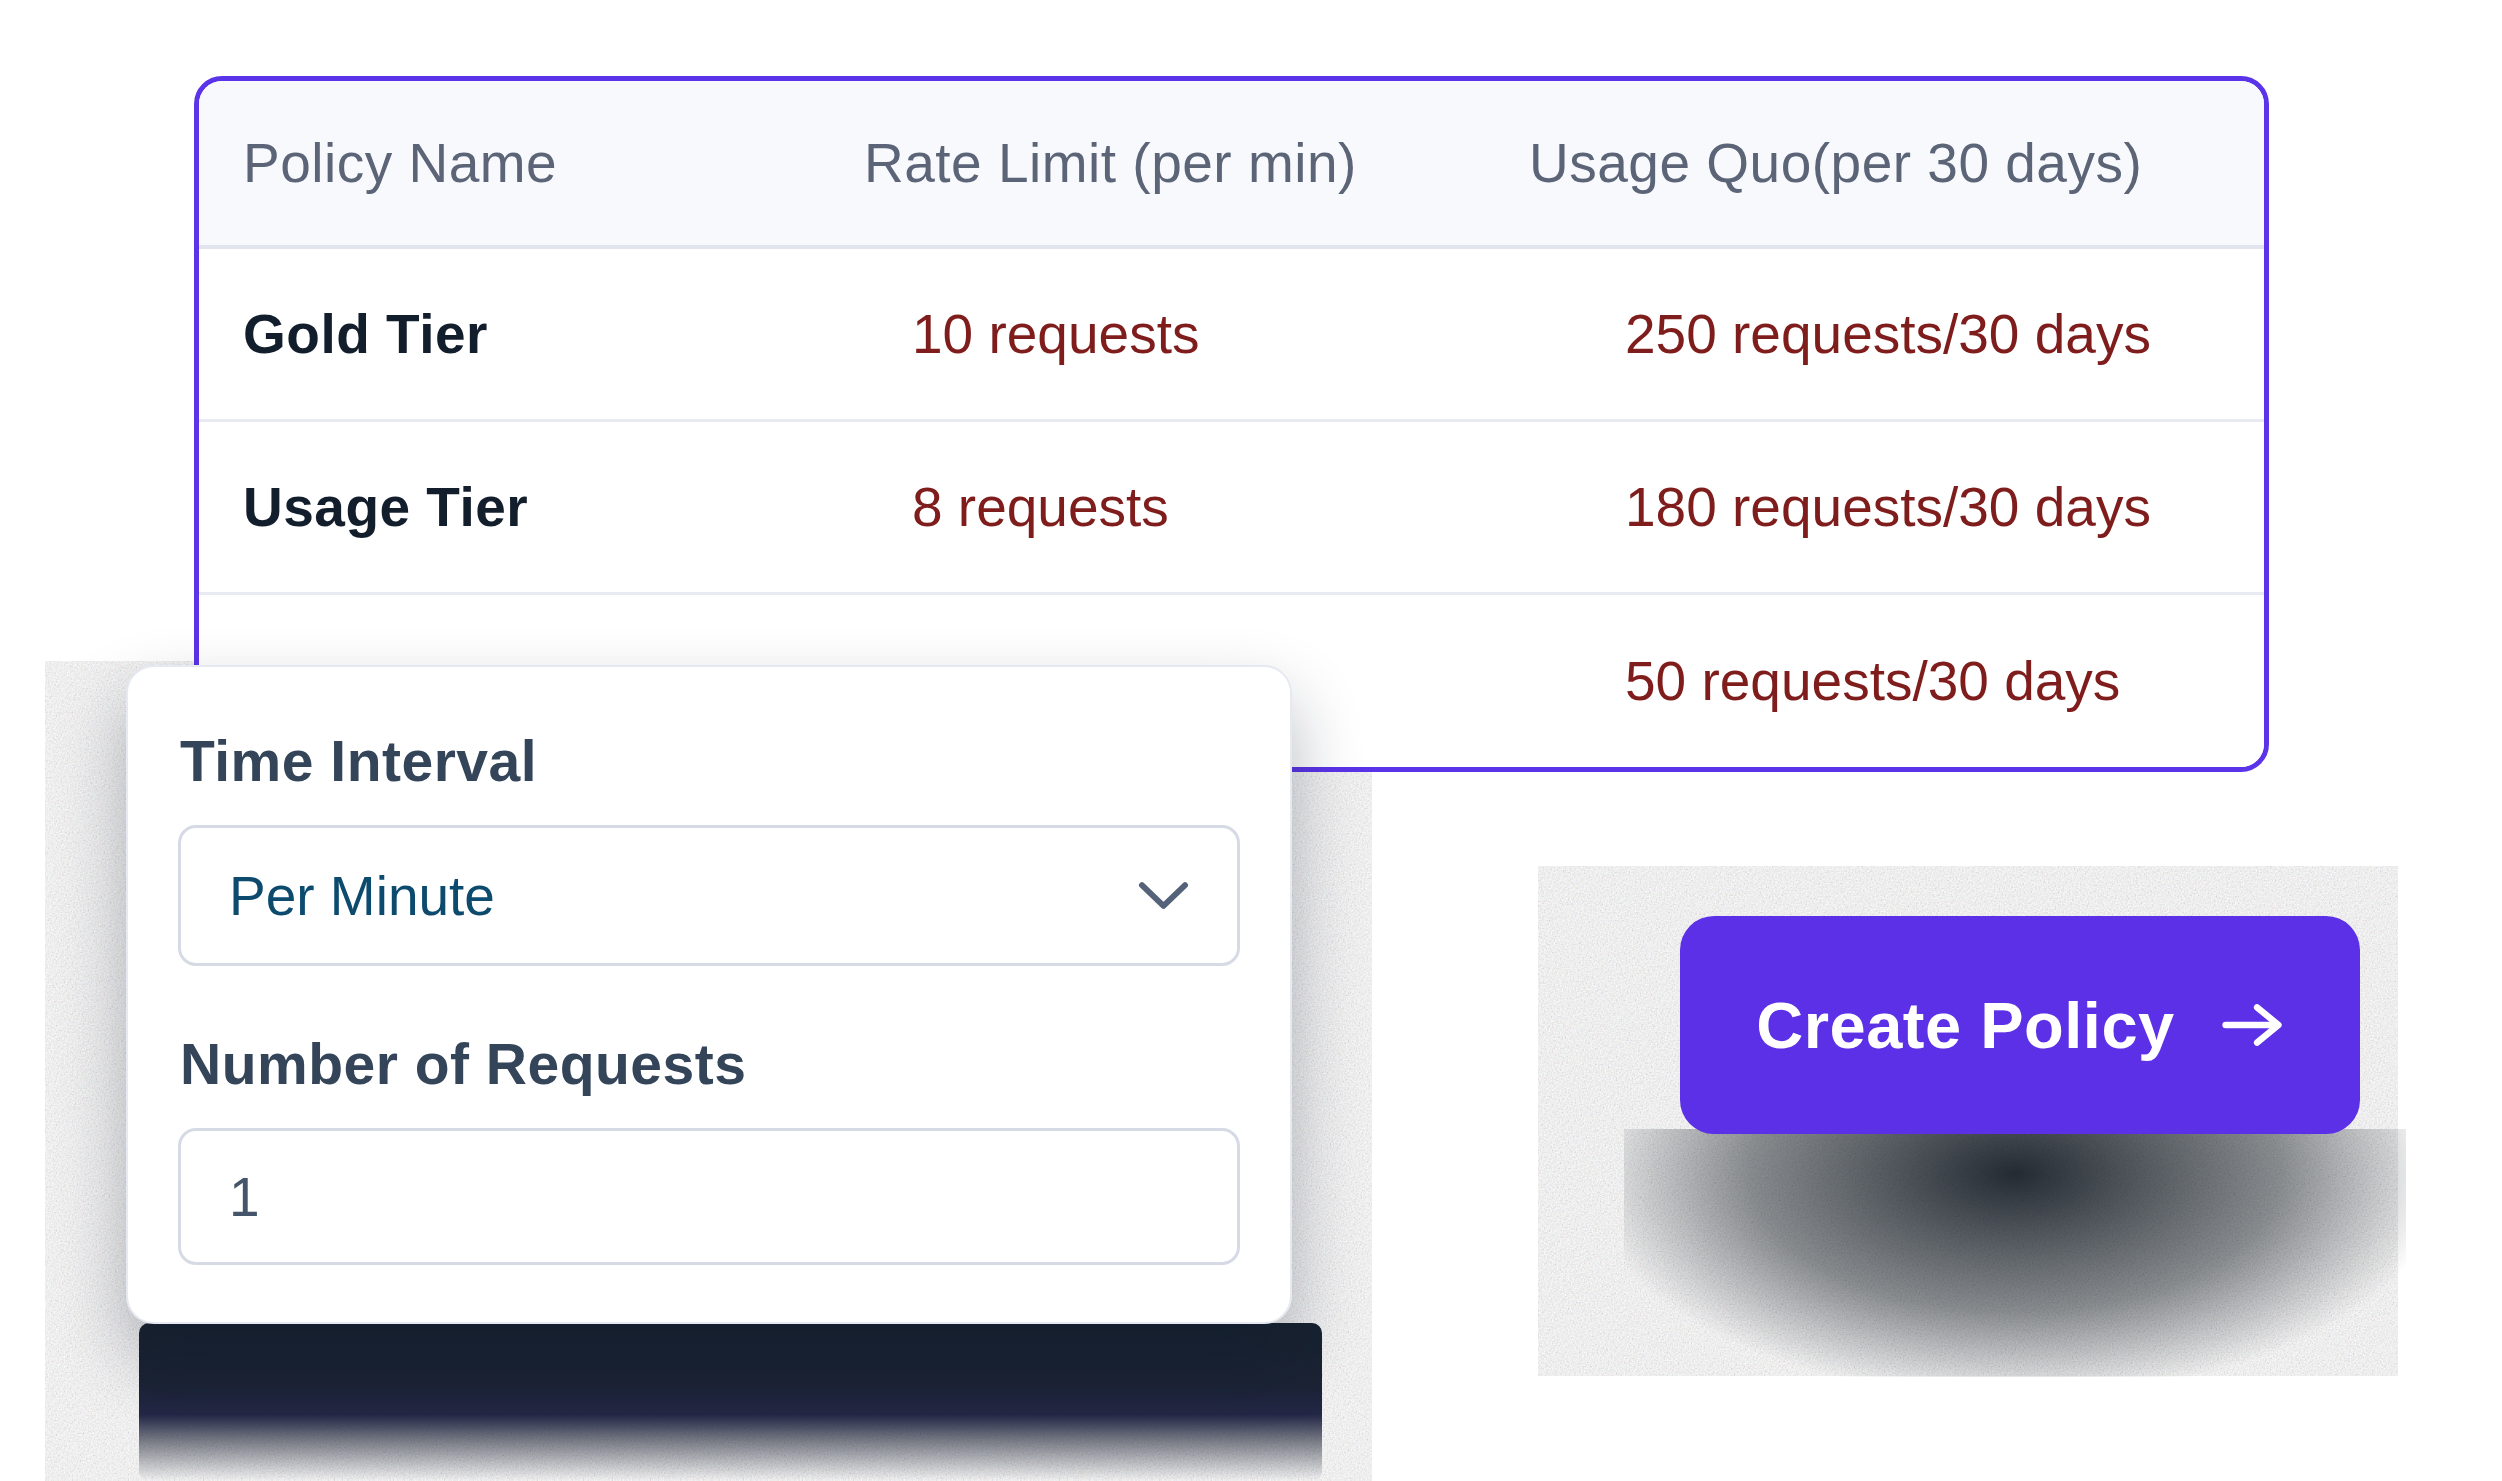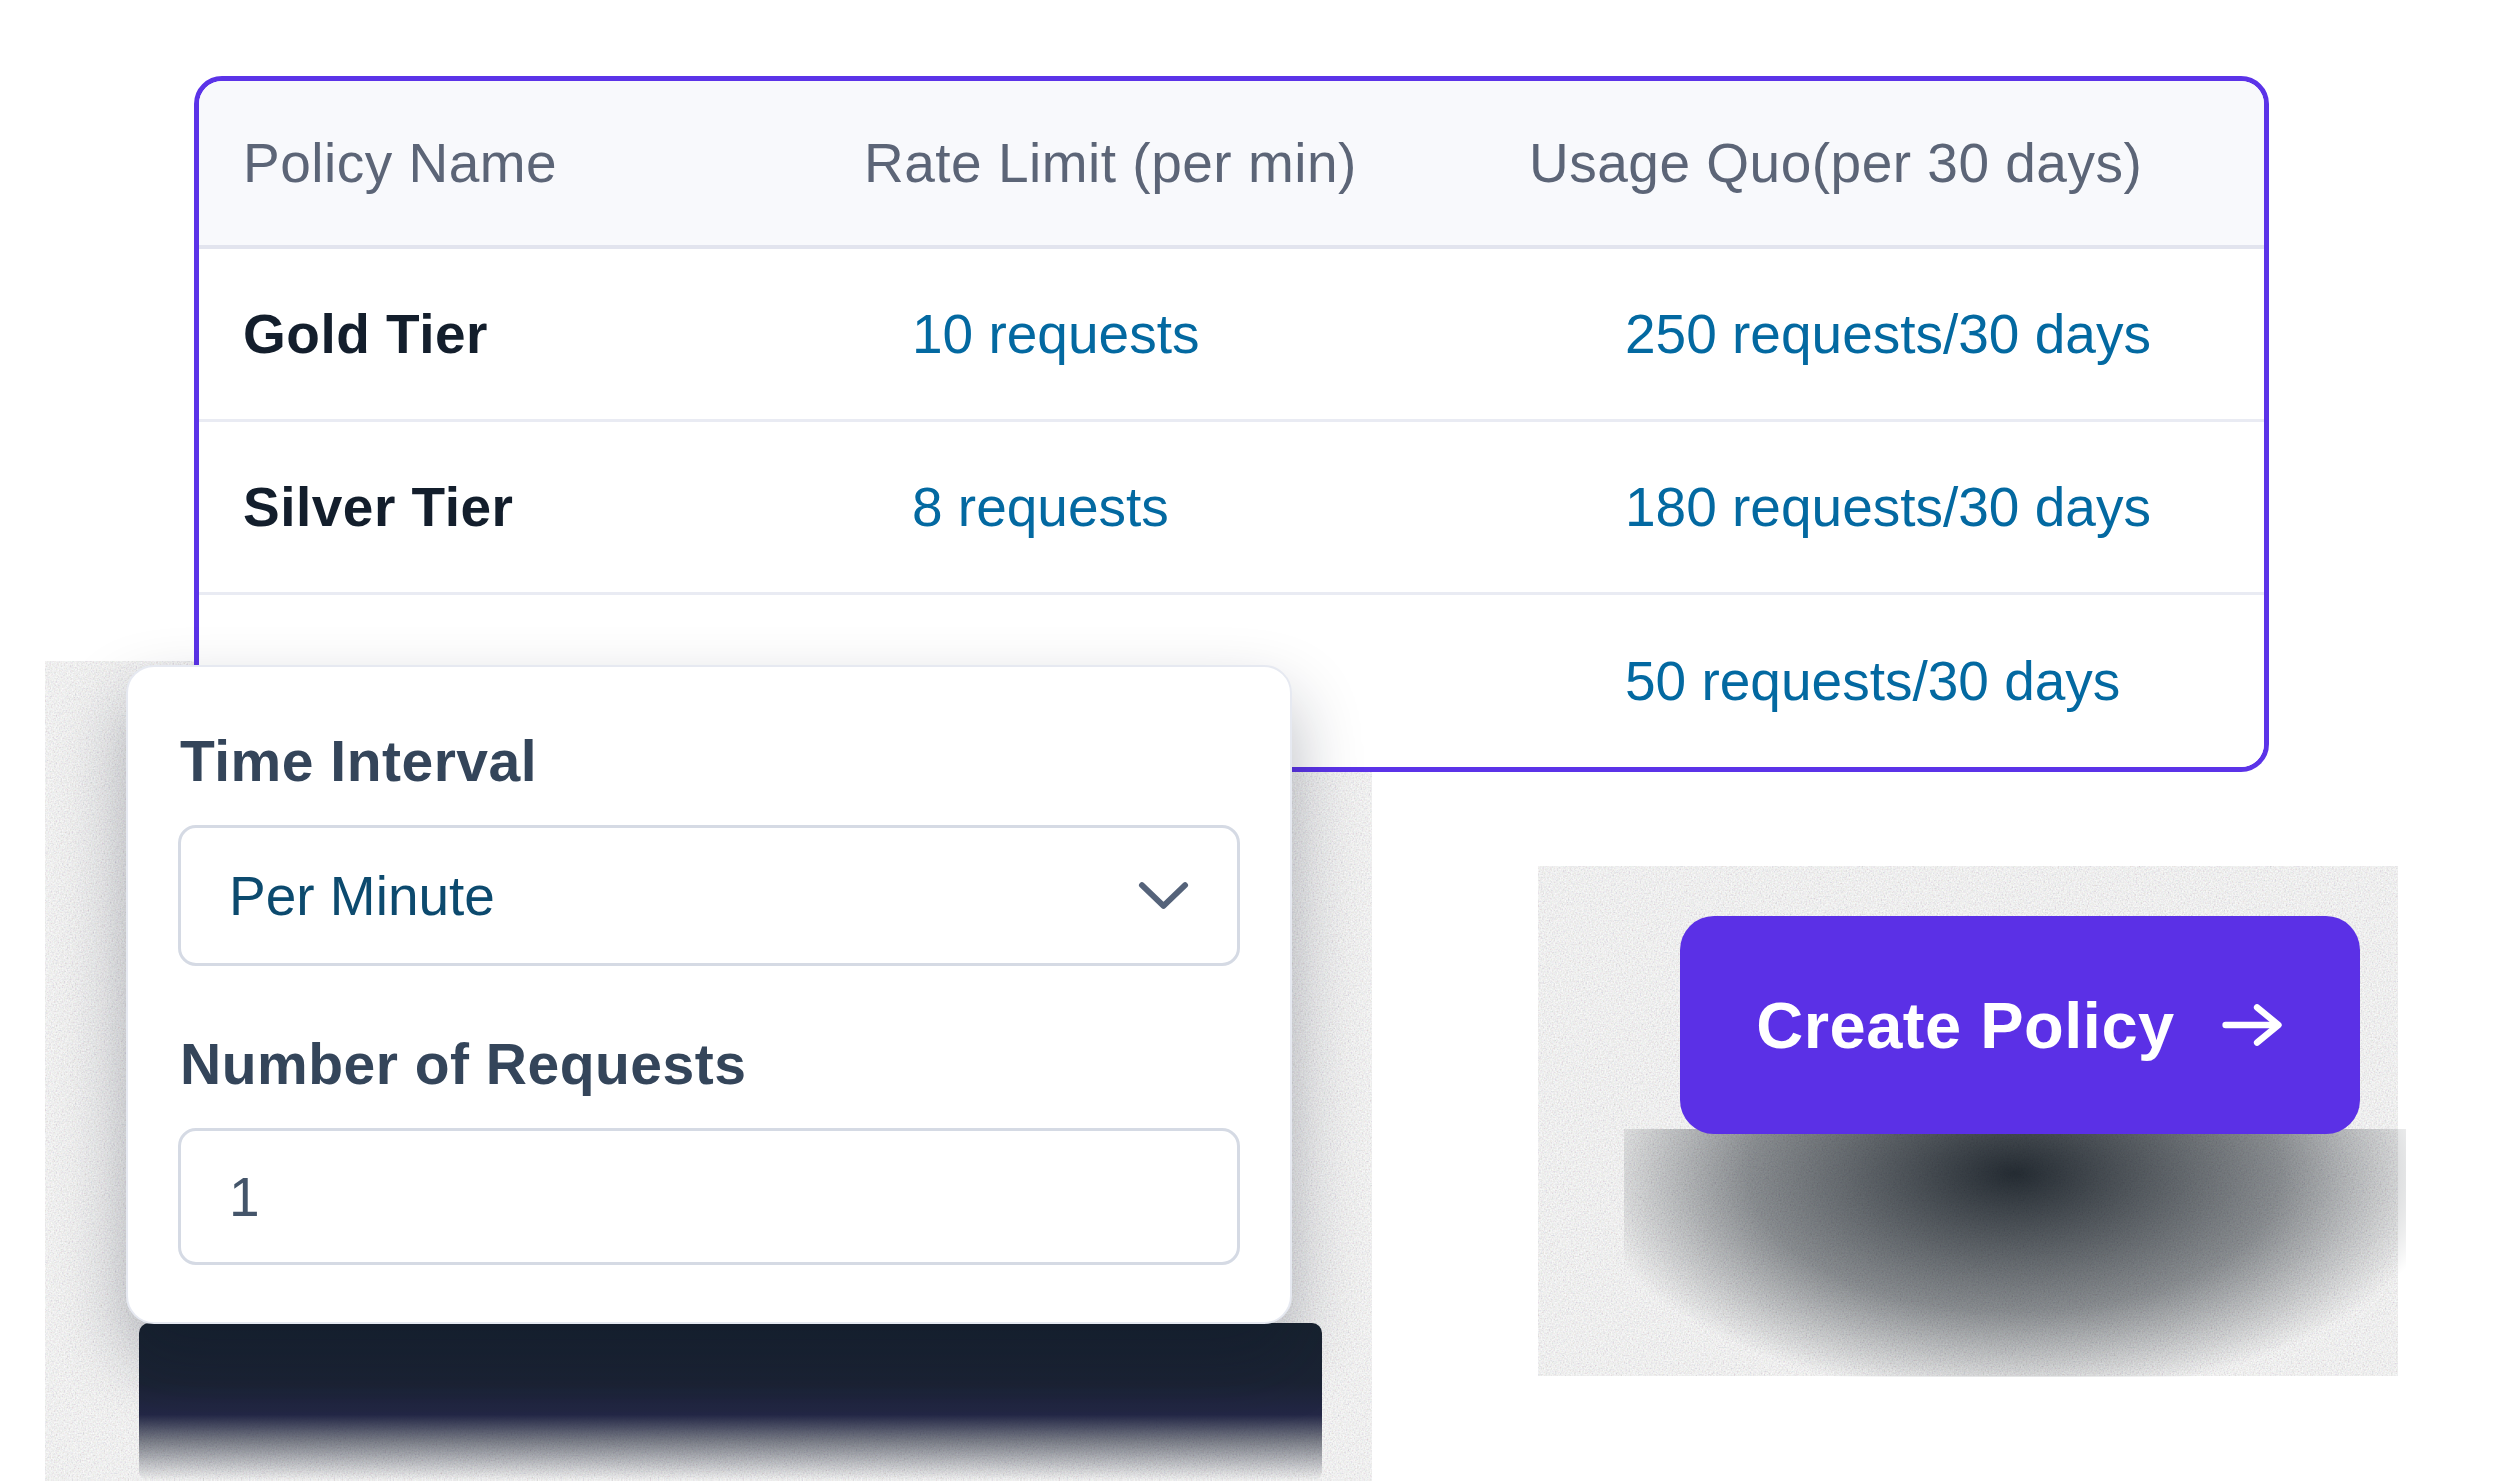--- a/index.html
+++ b/index.html
@@ -31,21 +31,21 @@
   .thead{
     height:164px;flex:0 0 auto;background:#F8F9FC;border-bottom:4px solid #E2E4EE;
     display:flex;align-items:center;
   }
   .hcell{font-size:55px;font-weight:500;color:#5C6577;letter-spacing:0.5px;}
   .trow{height:170px;flex:0 0 auto;display:flex;align-items:center;border-bottom:3px solid #E9EBF3;background:#ffffff;gap:48px;}
   .trow:last-child{border-bottom:none;flex:1 1 auto;}
   .c1{width:665px;box-sizing:border-box;padding-left:44px;}
   .c2{width:665px;box-sizing:border-box;}
   .c3{flex:1;box-sizing:border-box;}
-  .cell{font-size:55px;color:#0369a1;}
+  .cell{font-size:55px;color:#7f1d1d;}
   .cell.name{font-weight:700;color:#131E2C;letter-spacing:0.5px;}
   
   .form-card{
     position:absolute;z-index:4;left:126px;top:665px;width:1166px;height:659px;
     box-sizing:border-box;background:#ffffff;border:2px solid #E6E9F1;border-radius:28px;
     padding:61px 50px;box-shadow:0 34px 69px rgba(15,23,42,0.30);
   }
   .form-label{font-size:57px;line-height:67px;font-weight:700;color:#34455A;margin:0 0 30px 2px;letter-spacing:0.5px;}
   .control{
     box-sizing:border-box;width:100%;height:141px;border:3px solid #D5DAE4;border-radius:18px;
@@ -100,21 +100,21 @@
       <div class="hcell c1">Policy Name</div>
       <div class="hcell c2">Rate Limit (per min)</div>
       <div class="hcell c3">Usage Quo(per 30 days)</div>
     </div>
     <div class="trow">
       <div class="cell name c1">Gold Tier</div>
       <div class="cell c2">10 requests</div>
       <div class="cell c3">250 requests/30 days</div>
     </div>
     <div class="trow">
-      <div class="cell name c1">Silver Tier</div>
+      <div class="cell name c1">Usage Tier</div>
       <div class="cell c2">8 requests</div>
       <div class="cell c3">180 requests/30 days</div>
     </div>
     <div class="trow">
       <div class="cell name c1"></div>
       <div class="cell c2"></div>
       <div class="cell c3">50 requests/30 days</div>
     </div>
   </div>
 

